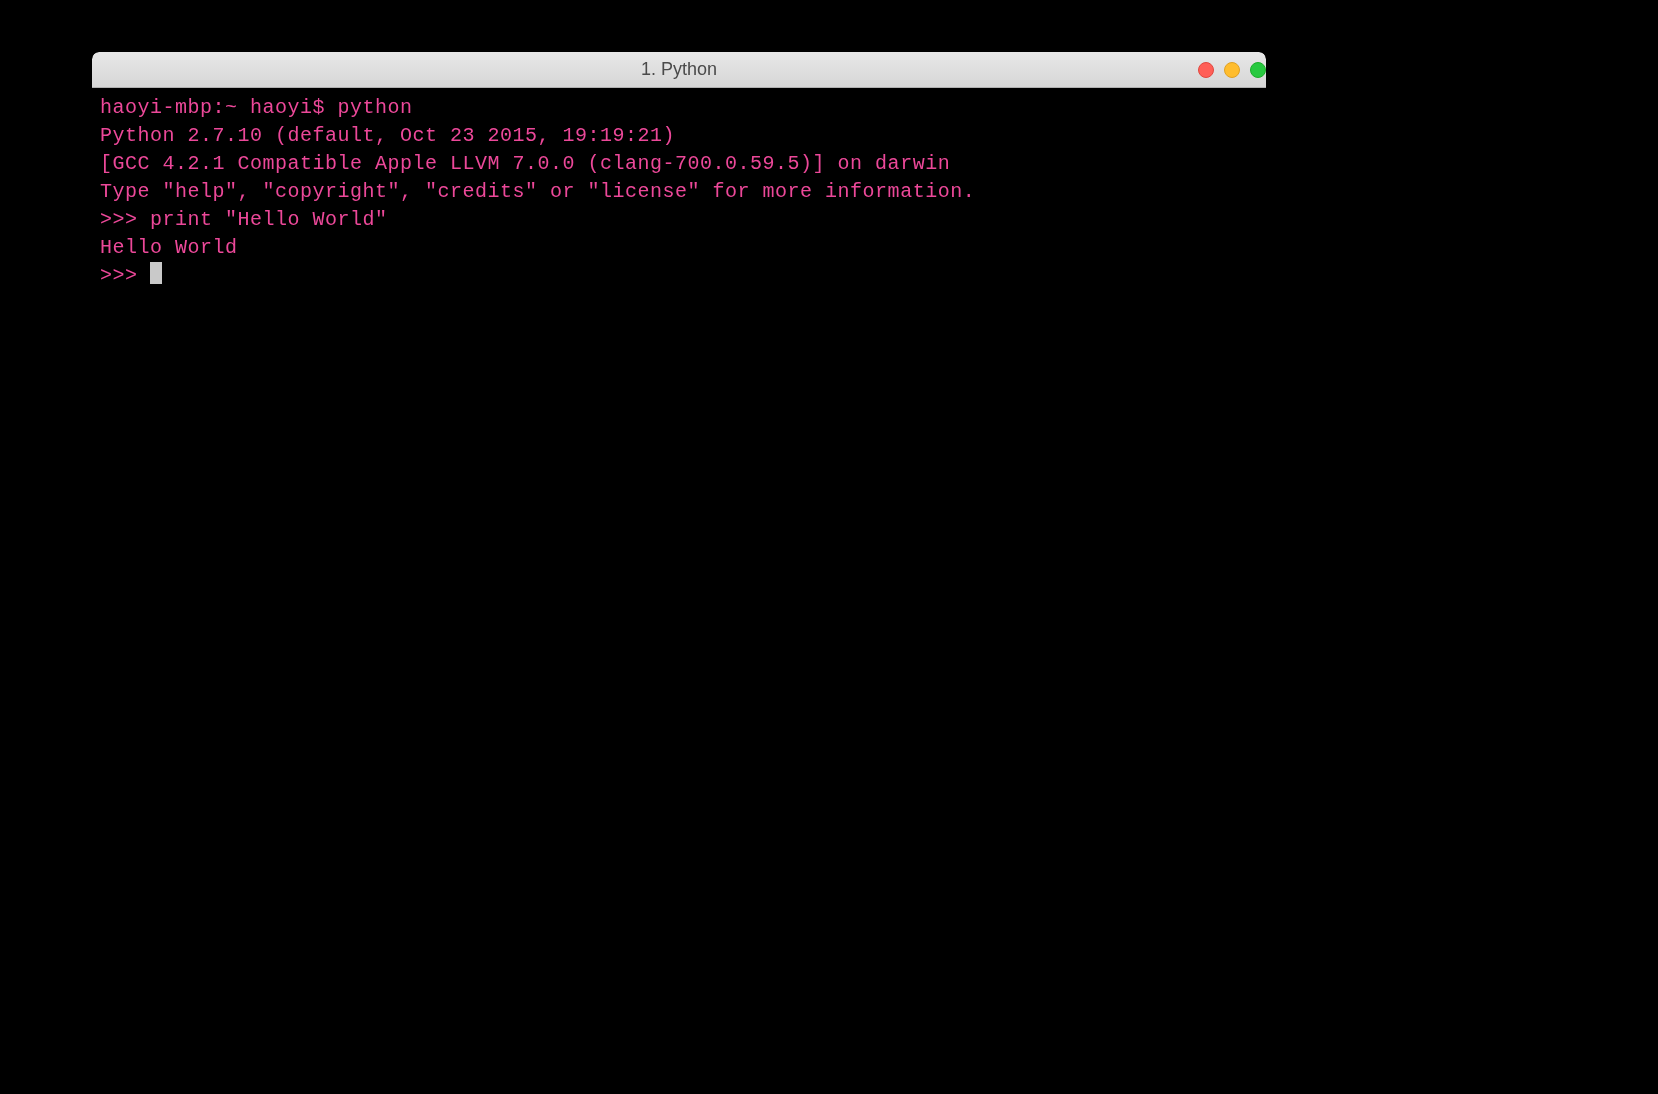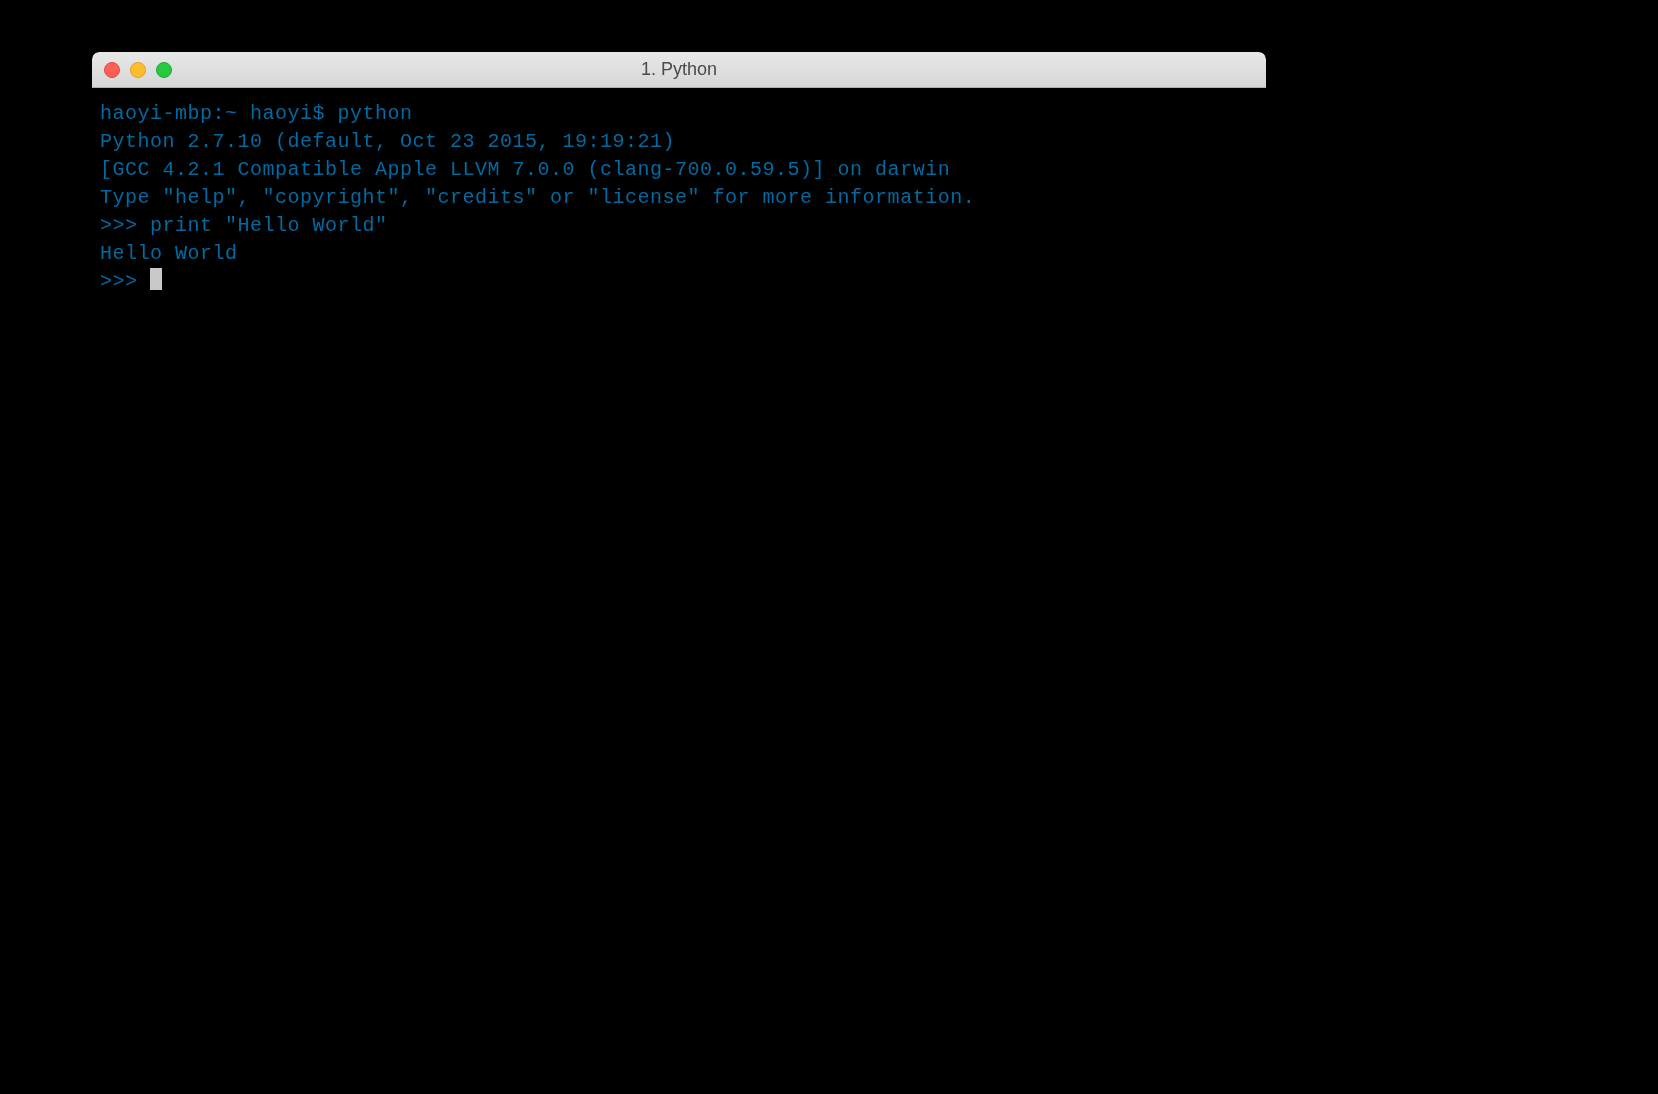--- a/index.html
+++ b/index.html
@@ -29,20 +29,21 @@
     }
     
     .titlebar {
       height: 36px;
       background: linear-gradient(to bottom, #e8e8e8, #d6d6d6);
       border-bottom: 1px solid #b0b0b0;
       display: flex;
       align-items: center;
       position: relative;
       border-radius: 7px 7px 0 0;
+      justify-content: flex-end;
     }
     
     .traffic-lights {
       display: flex;
       gap: 10px;
       padding-left: 12px;
       align-items: center;
     }
     
     .traffic-light {
@@ -72,25 +73,25 @@
       right: 0;
       text-align: center;
       font-size: 18px;
       color: #4a4a4a;
       font-weight: 400;
       pointer-events: none;
     }
     
     .terminal-body {
       background: #000000;
-      padding: 12px 8px;
+      padding: 6px 8px;
       font-family: "Menlo", "Monaco", "Courier New", monospace;
       font-size: 20px;
       line-height: 28px;
-      color: #0369a1;
+      color: #ec4899;
       letter-spacing: 0.5px;
       height: calc(100% - 36px);
       white-space: pre;
     }
     
     .terminal-line {
       display: block;
     }
     
     .cursor {

